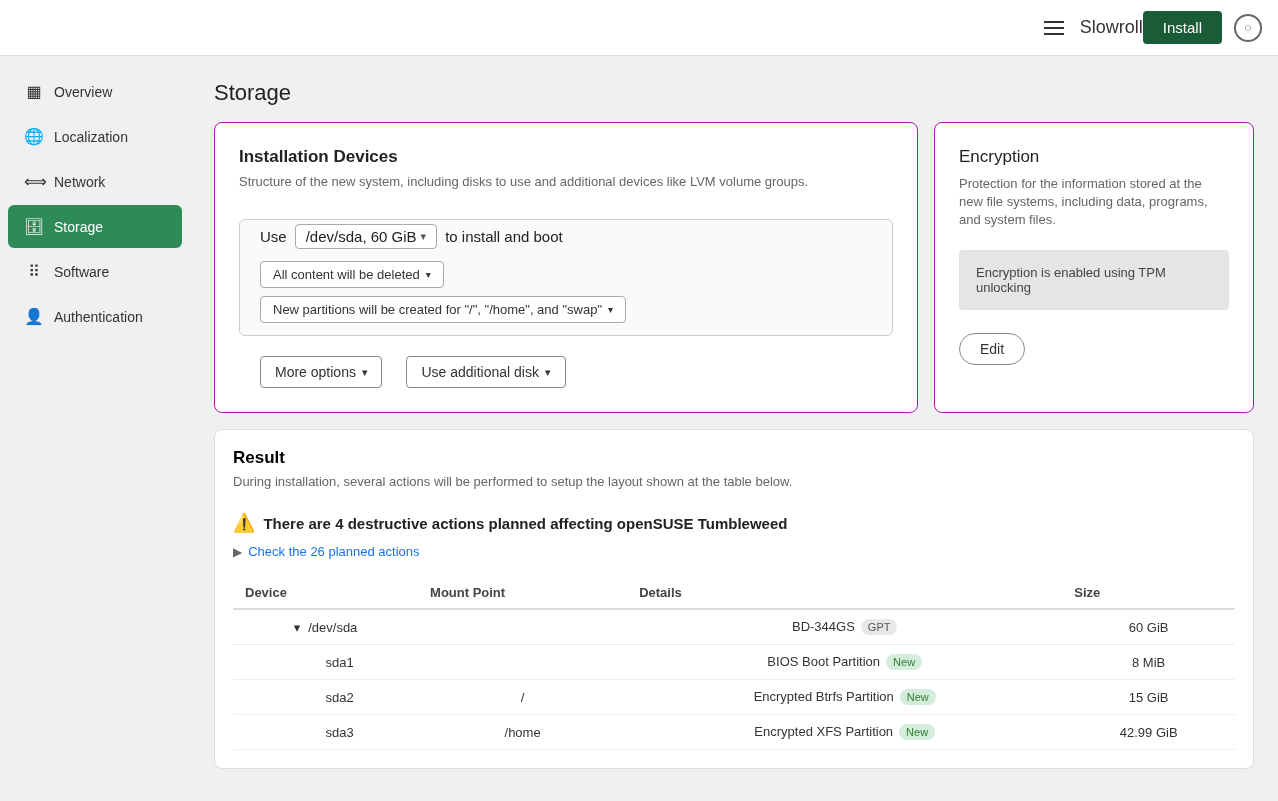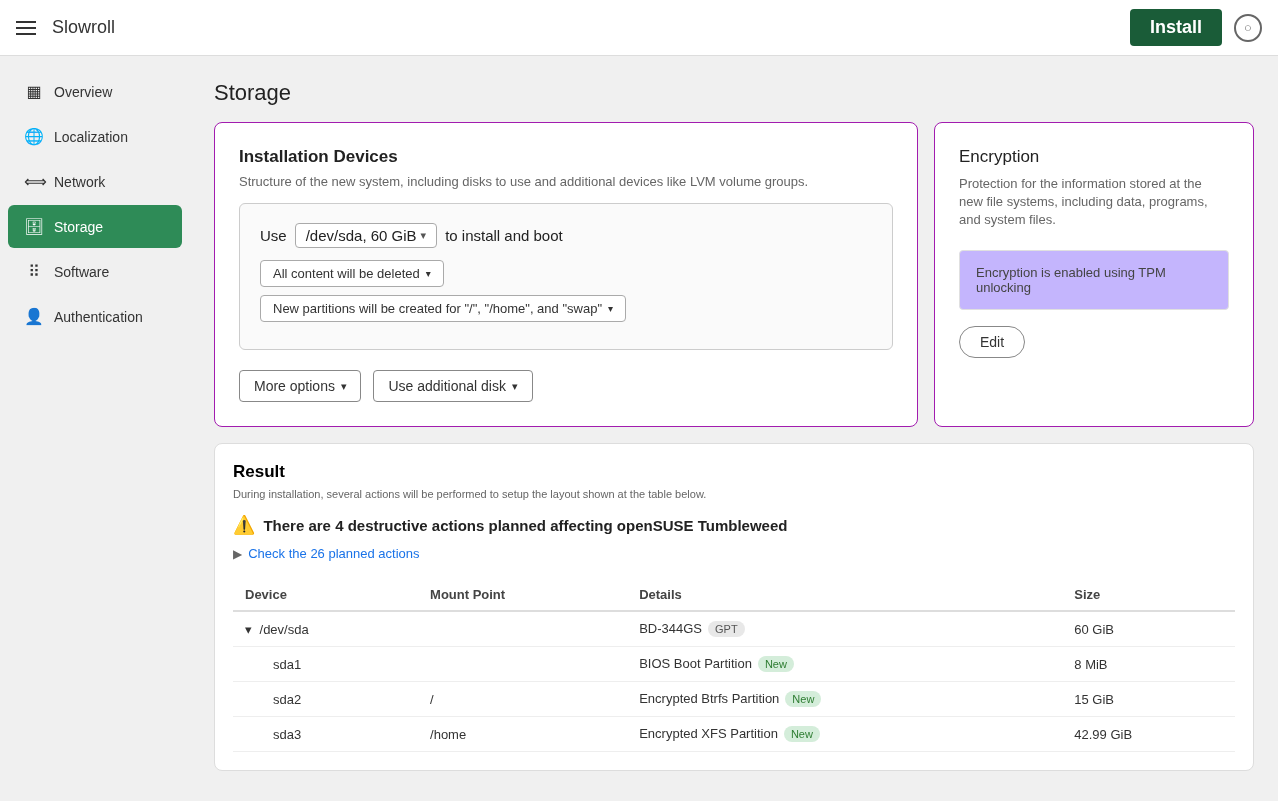--- a/index.html
+++ b/index.html
@@ -1,25 +1,25 @@
 <!DOCTYPE html>
 <html><head>
   <meta charset="utf-8">
   <style>
     * { box-sizing: border-box; margin: 0; padding: 0; }
     body { font-family: -apple-system, BlinkMacSystemFont, 'Segoe UI', sans-serif; background: #f0f0f0; display: flex; flex-direction: column; height: 801px; width: 1278px; overflow: hidden; }
 
     
-    .topbar { display: flex; align-items: center; justify-content: space-between; padding: 18px 16px; height: 56px; background: #fff; border-bottom: 1px solid #ddd; }
+    .topbar { display: flex; align-items: center; justify-content: flex-end; padding: 18px 16px; height: 56px; background: #fff; border-bottom: 1px solid #ddd; }
     .topbar-left { display: flex; align-items: center; gap: 16px; }
     .hamburger { display: flex; flex-direction: column; gap: 4px; cursor: pointer; }
     .hamburger span { display: block; width: 20px; height: 2px; background: #333; }
     .app-title { font-size: 18px; font-weight: 500; color: #333; }
     .topbar-right { display: flex; align-items: center; gap: 12px; }
-    .install-btn { background: #1a5c38; color: #fff; border: none; border-radius: 4px; padding: 8px 20px; font-size: 18px; font-weight: 700; cursor: pointer; }
+    .install-btn { background: #1a5c38; color: #fff; border: none; border-radius: 4px; padding: 8px 20px; font-size: 15px; font-weight: 400; cursor: pointer; }
     .help-icon { width: 28px; height: 28px; border-radius: 50%; border: 2px solid #666; display: flex; align-items: center; justify-content: center; color: #666; font-size: 13px; cursor: pointer; }
 
     
     .layout { display: flex; flex: 1; overflow: hidden; }
 
     
     .sidebar { width: 190px; background: #f0f0f0; padding: 12px 0; flex-shrink: 0; }
     .sidebar-item { display: flex; align-items: center; gap: 10px; padding: 12px 16px; cursor: pointer; border-radius: 6px; margin: 2px 8px; color: #333; font-size: 14px; }
     .sidebar-item.active { background: #2e8b57; color: #fff; }
     .sidebar-item .icon { font-size: 16px; width: 20px; text-align: center; }
@@ -27,57 +27,57 @@
     
     .main { flex: 1; overflow-y: auto; padding: 24px; background: #f0f0f0; position: relative; }
     .page-title { font-size: 22px; font-weight: 500; color: #222; margin-bottom: 16px; }
 
     
     .card-row { display: flex; gap: 16px; margin-bottom: 16px; }
     .card { background: #fff; border: 1px solid #a21caf; border-radius: 8px; padding: 24px; }
     .card-main { flex: 1; }
     .card-side { width: 320px; flex-shrink: 0; }
     .card-title { font-size: 17px; font-weight: 600; color: #222; margin-bottom: 6px; }
-    .card-desc { font-size: 13px; color: #666; line-height: 1.4; margin-bottom: 12px; }
-
-    
-    .device-box { border: 1px solid #ccc; border-radius: 6px; padding: 19px 20px; margin-bottom: 20px; background: #fafafa; }
+    .card-desc { font-size: 13px; color: #666; line-height: 1.4; margin-bottom: 28px; }
+
+    
+    .device-box { border: 1px solid #ccc; border-radius: 6px; padding: 4px 20px; margin-bottom: 20px; background: #fafafa; }
     .device-line { display: flex; align-items: center; gap: 8px; font-size: 15px; color: #222; margin-bottom: 12px; }
     .device-select { display: inline-flex; align-items: center; gap: 4px; background: #fff; border: 1px solid #aaa; border-radius: 4px; padding: 3px 10px; font-size: 15px; cursor: pointer; font-weight: 400; }
     .device-select .chevron { font-size: 11px; color: #555; }
     .dropdown-row { margin-bottom: 8px; }
     .dropdown-select { display: inline-flex; align-items: center; gap: 6px; background: #fff; border: 1px solid #aaa; border-radius: 4px; padding: 5px 12px; font-size: 13px; cursor: pointer; color: #333; justify-content: flex-end; }
     .dropdown-select .chevron { font-size: 10px; }
 
     
-    .btn-row { display: flex; gap: 12px; }
+    .btn-row { display: flex; gap: 24px; margin-left: 21px; }
     .btn-outline { display: inline-flex; align-items: center; gap: 6px; background: #fff; border: 1px solid #888; border-radius: 4px; padding: 7px 14px; font-size: 14px; cursor: pointer; color: #333; }
     .btn-outline .chevron { font-size: 11px; }
 
     
     .enc-title { font-size: 17px; font-weight: 400; color: #222; margin-bottom: 8px; }
     .enc-desc { font-size: 13px; color: #666; line-height: 1.4; margin-bottom: 20px; }
-    .enc-status { font-size: 13px; color: #444; background: #c4b5fd; border: 1px solid #e0e0e0; border-radius: 4px; padding: 14px 16px; margin-bottom: 16px; }
+    .enc-status { font-size: 13px; color: #444; background: #e5e5e5; border: 1px solid #e0e0e0; border-radius: 4px; padding: 14px 16px; margin-bottom: 23px; }
     .edit-btn { background: #fff; border: 1px solid #888; border-radius: 16px; padding: 7px 20px; font-size: 14px; cursor: pointer; color: #333; }
 
     
     .result-card { background: #fff; border: 1px solid #ddd; border-radius: 8px; padding: 18px; }
     .result-title { font-size: 17px; font-weight: 600; margin-bottom: 6px; }
-    .result-desc { font-size: 11px; color: #666; margin-bottom: 14px; }
+    .result-desc { font-size: 13px; color: #666; margin-bottom: 23px; }
     .warning-row { display: flex; align-items: center; gap: 8px; margin-bottom: 10px; }
     .warning-icon { font-size: 18px; }
     .warning-text { font-size: 15px; font-weight: 600; color: #222; }
     .expand-row { display: flex; align-items: center; gap: 6px; margin-bottom: 18px; cursor: pointer; }
     .expand-arrow { font-size: 12px; color: #666; }
     .expand-link { font-size: 13px; color: #1a73e8; }
 
     
     .table { width: 100%; border-collapse: collapse; }
     .table th { text-align: left; padding: 8px 12px; font-size: 13px; font-weight: 600; color: #444; border-bottom: 2px solid #ddd; }
-    .table td { padding: 9px 12px; font-size: 13px; color: #333; border-bottom: 1px solid #eee; }
+    .table td { padding: 9px 12px; font-size: 13px; color: #333; border-bottom: 1px solid #eee; text-align: center; }
     .badge { display: inline-block; font-size: 11px; padding: 2px 7px; border-radius: 10px; font-weight: 400; margin-left: 6px; }
     .badge-gpt { background: #e8e8e8; color: #555; }
     .badge-new { background: #d4edda; color: #2e7d32; }
 
     
     .main::-webkit-scrollbar { width: 8px; }
     .main::-webkit-scrollbar-track { background: #e0e0e0; }
     .main::-webkit-scrollbar-thumb { background: #aaa; border-radius: 4px; }
   </style>
 </head>

